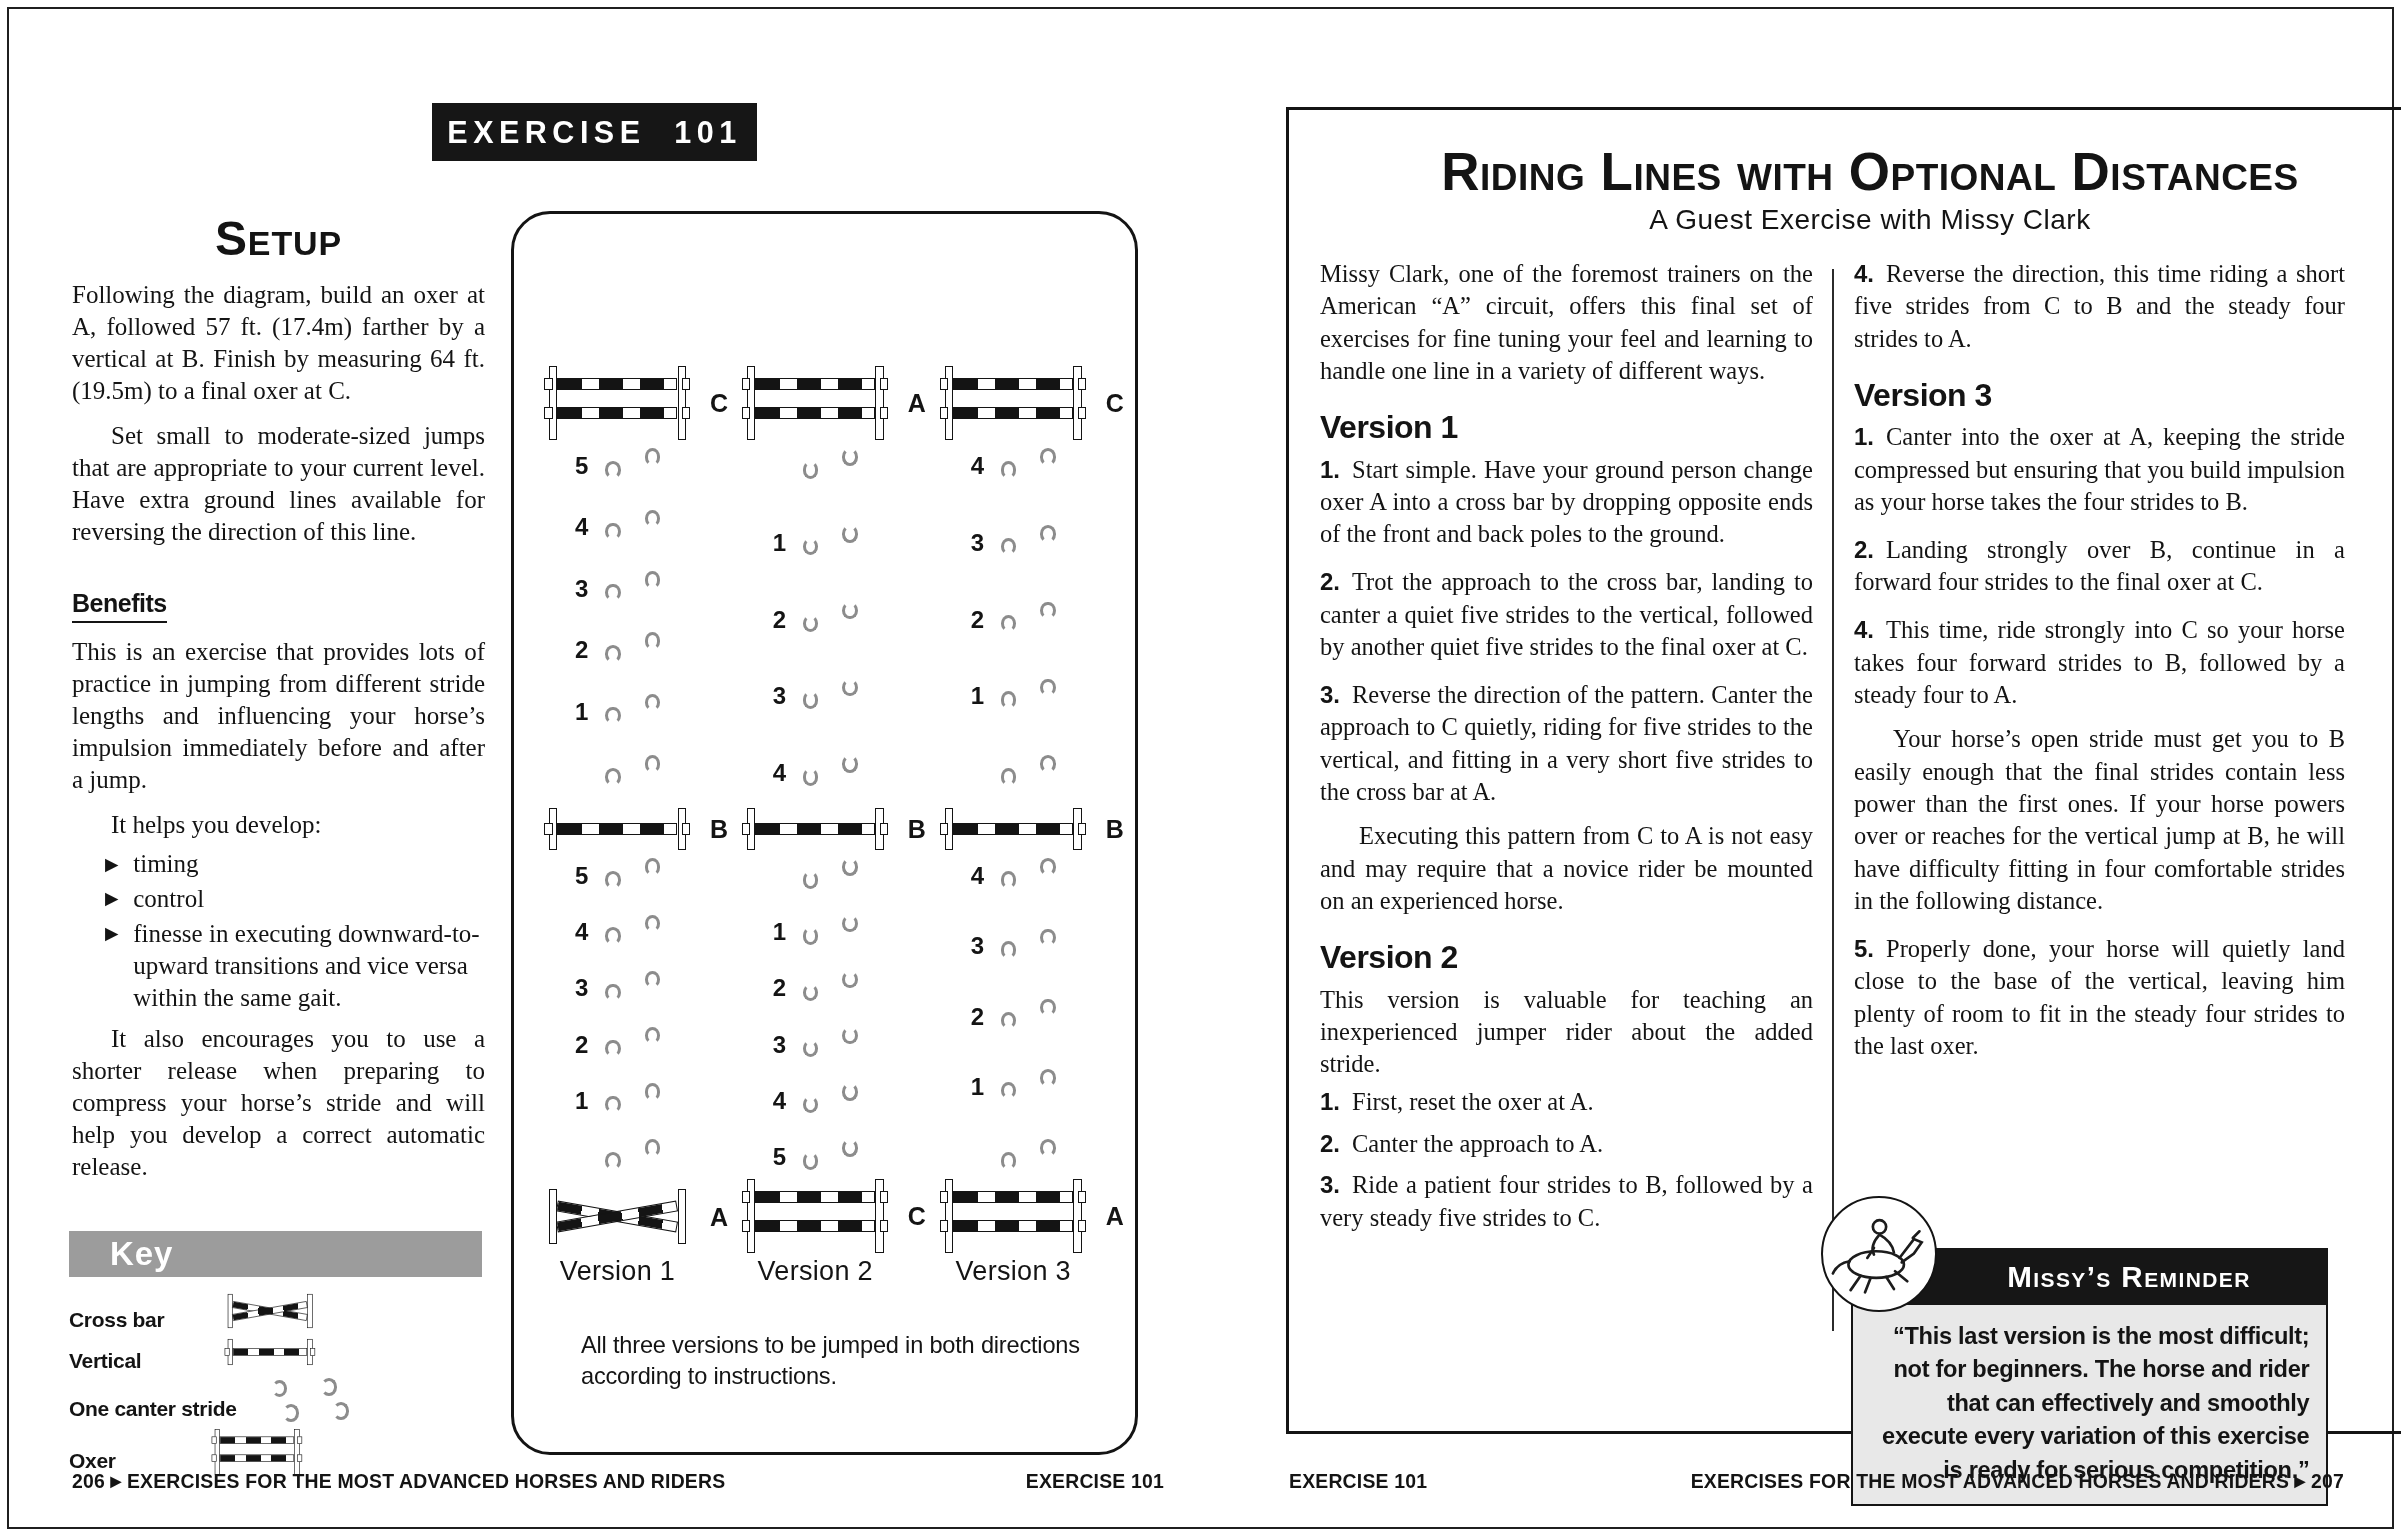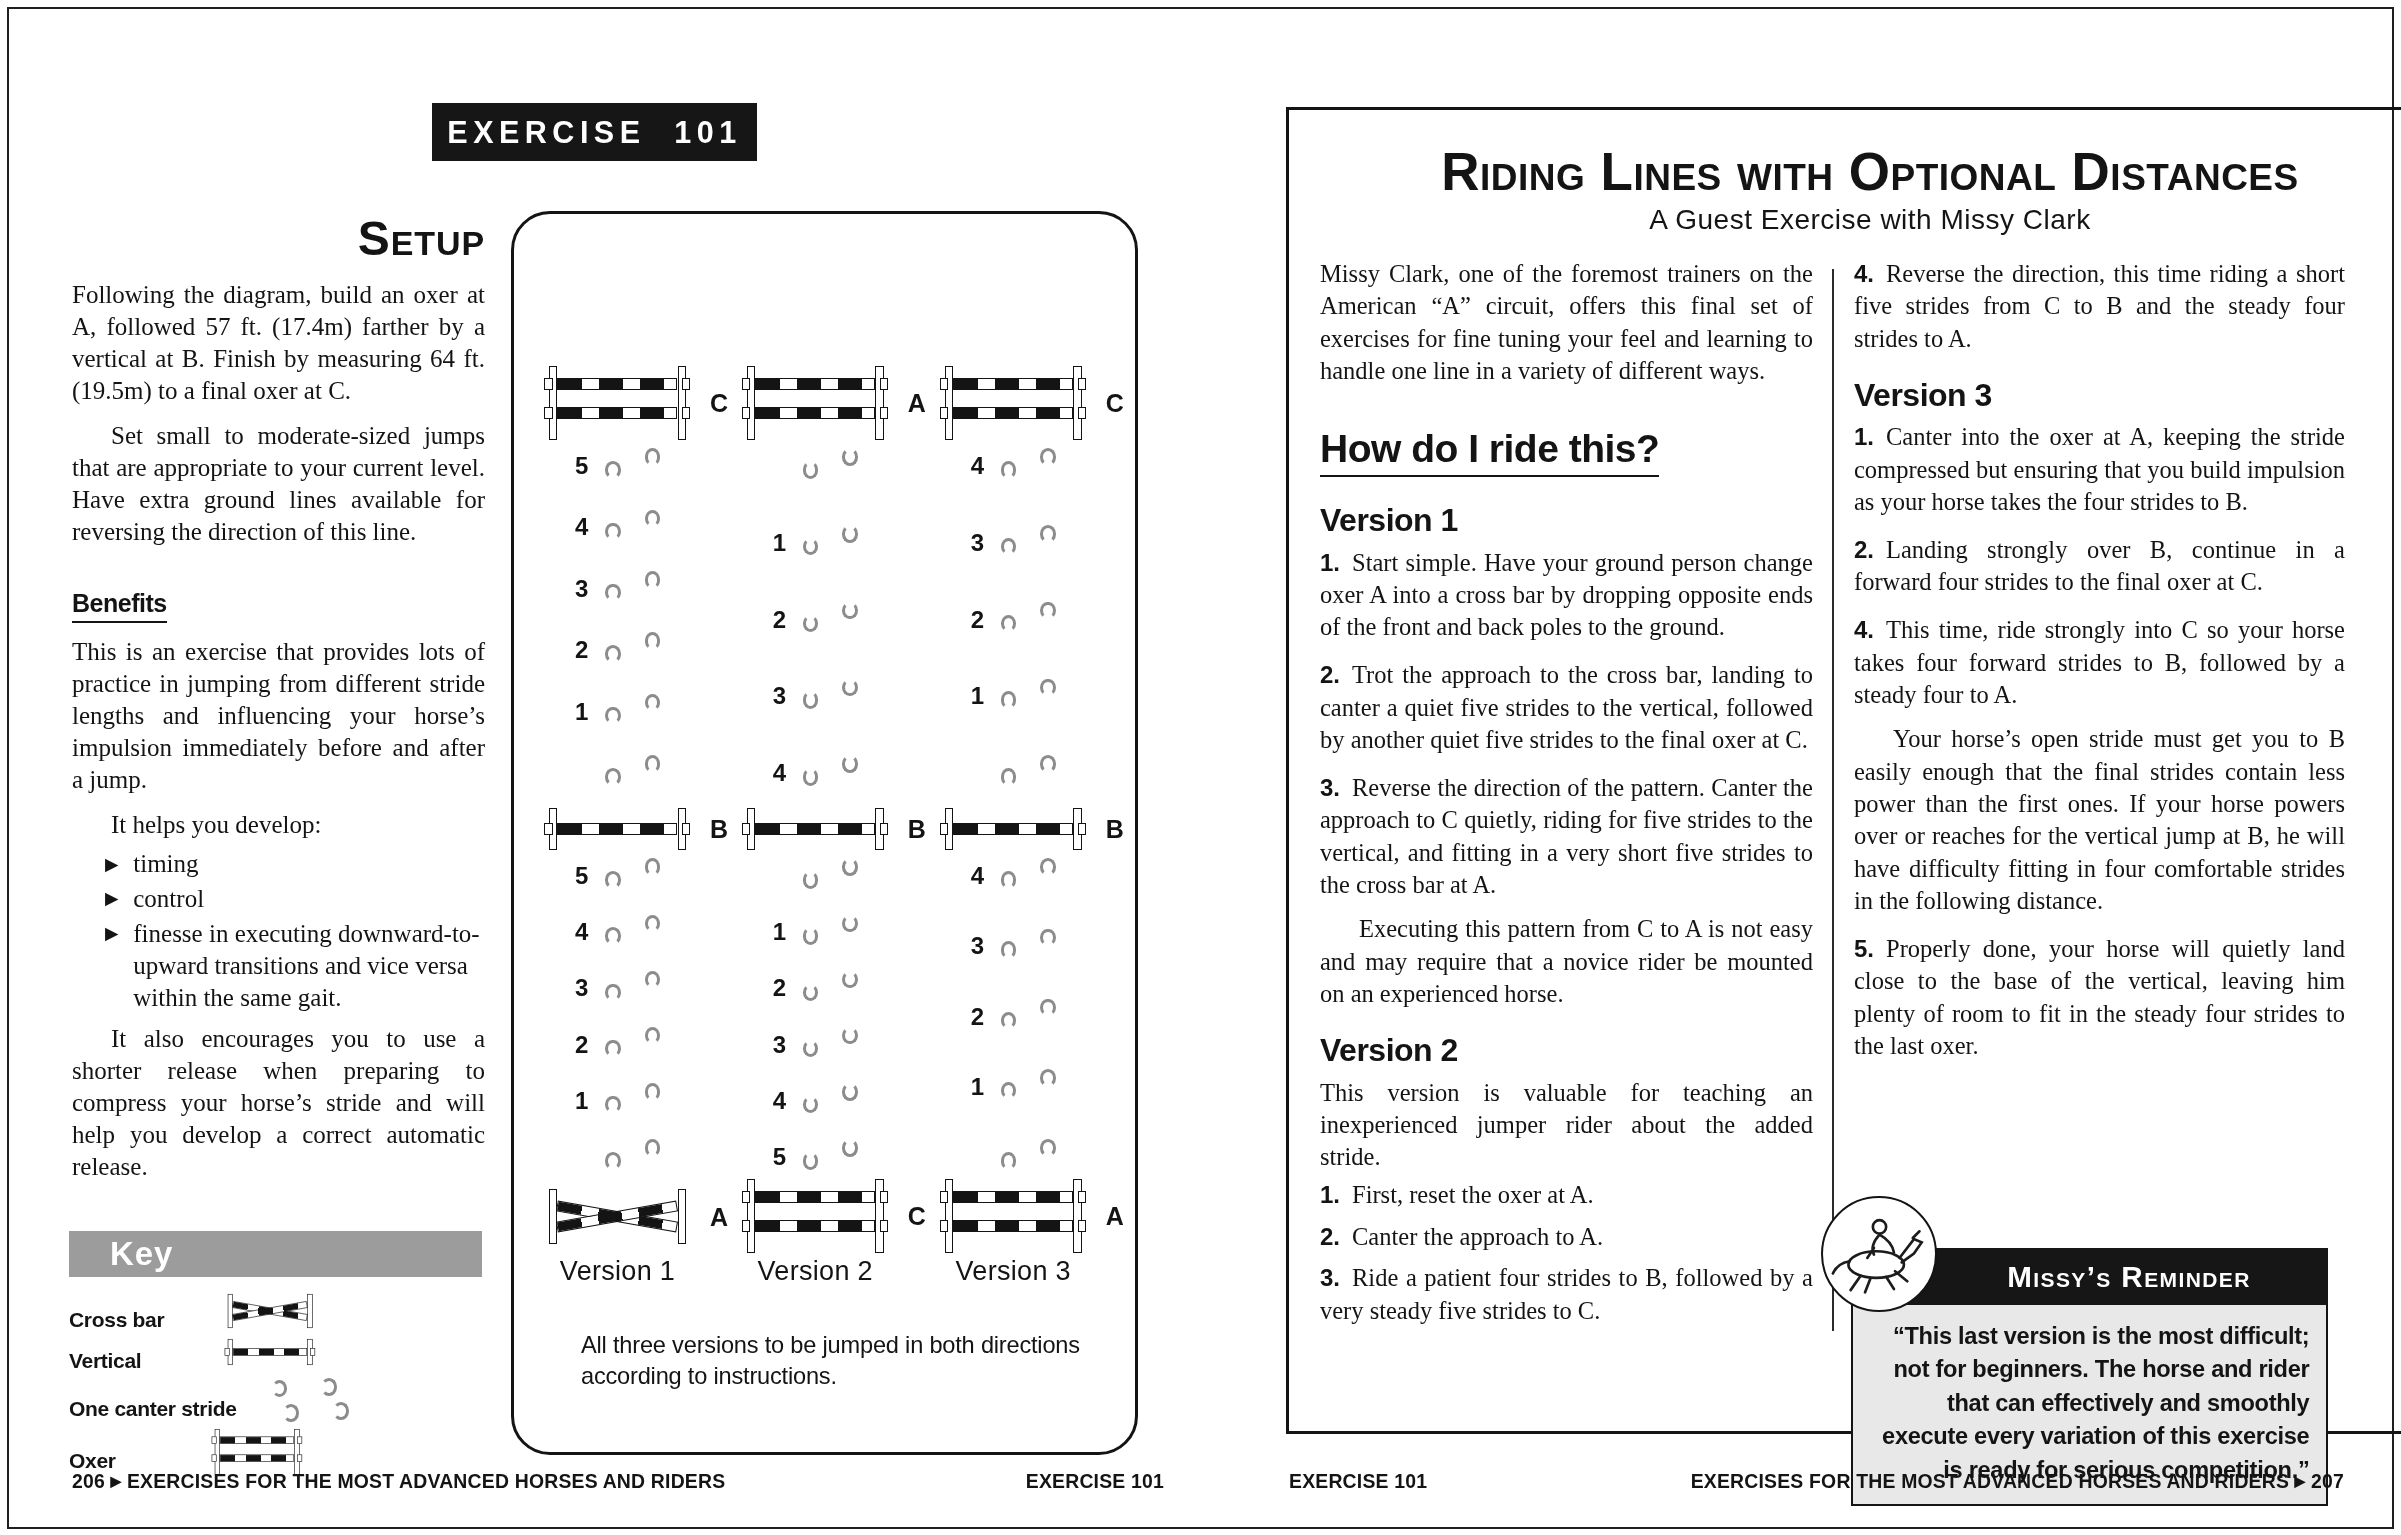--- a/index.html
+++ b/index.html
@@ -7,21 +7,21 @@
   .frame{position:absolute;inset:7.4px;border:2.8px solid #1f1f1f;pointer-events:none;}
   .p{font-family:"Liberation Serif",serif;font-size:25px;line-height:1.28;text-align:justify;margin:0 0 13px 0;}
   .ind{text-indent:39px;}
   .num{font-family:"Liberation Sans",sans-serif;font-weight:bold;font-size:24px;margin-right:12px;}
 
   
   .banner{position:absolute;left:432px;top:103px;width:325px;height:58px;background:#161616;color:#fff;
           display:flex;align-items:center;justify-content:center;font-weight:bold;font-size:30.5px;
           letter-spacing:5.5px;word-spacing:14.8px;}
   .setup-col{position:absolute;left:72px;top:211px;width:413px;}
-  .h-setup{font-variant:small-caps;font-weight:bold;font-size:48px;text-align:right;margin:0 0 13px 0;letter-spacing:0.9px;}
+  .h-setup{font-variant:small-caps;font-weight:bold;font-size:48px;text-align:center;margin:0 0 13px 0;letter-spacing:0.9px;}
   .h-sub{display:inline-block;font-weight:bold;font-size:25px;margin:28px 0 13px 0;border-bottom:2.8px solid #141414;padding-bottom:2.8px;letter-spacing:-0.5px;}
   .bullet{display:flex;margin:2.8px 0 2.8px 33px;}
   .tri{font-size:17.5px;line-height:1;margin:7.4px 14.8px 0 0;}
   .btext{flex:1;font-family:"Liberation Serif",serif;font-size:25px;line-height:1.28;}
 
   
   .key{position:absolute;left:69px;top:1231px;width:413px;}
   .key-head{height:46px;background:#9c9c9c;color:#fff;display:flex;align-items:center;
             font-weight:bold;font-size:33px;padding-left:41px;letter-spacing:0.9px;}
   .krow{display:flex;align-items:flex-end;}
@@ -481,21 +481,20 @@
   <div class="dnote">All three versions to be jumped in both directions according to instructions.</div>
 </div>
 
 <div class="rpage rp">
   <div class="rtitle">Riding Lines with Optional Distances</div>
   <div class="rsub">A Guest Exercise with Missy Clark</div>
   <div class="divider"></div>
 
   <div class="col col-a">
     <p class="p">Missy Clark, one of the foremost trainers on the American “A” circuit, offers this final set of exercises for fine tuning your feel and learning to handle one line in a variety of different ways.</p>
-    <div><span class="h-how">How do I ride this?</span></div>
     <div class="h-ver">Version 1</div>
     <p class="p"><span class="num">1.</span><span>Start simple. Have your ground person change oxer A into a cross bar by dropping opposite ends of the front and back poles to the ground.</span></p>
     <p class="p"><span class="num">2.</span><span>Trot the approach to the cross bar, landing to canter a quiet five strides to the vertical, followed by another quiet five strides to the final oxer at C.</span></p>
     <p class="p"><span class="num">3.</span><span>Reverse the direction of the pattern. Canter the approach to C quietly, riding for five strides to the vertical, and fitting in a very short five strides to the cross bar at A.</span></p>
     <p class="p ind" style="margin-top:-3.7px;">Executing this pattern from C to A is not easy and may require that a novice rider be mounted on an experienced horse.</p>
     <div class="h-ver">Version 2</div>
     <p class="p" style="margin-bottom:5.5px;">This version is valuable for teaching an inexperienced jumper rider about the added stride.</p>
     <p class="p" style="margin-bottom:9.2px;"><span class="num">1.</span><span>First, reset the oxer at A.</span></p>
     <p class="p" style="margin-bottom:9.2px;"><span class="num">2.</span><span>Canter the approach to A.</span></p>
     <p class="p"><span class="num">3.</span><span>Ride a patient four strides to B, followed by a very steady five strides to C.</span></p>

